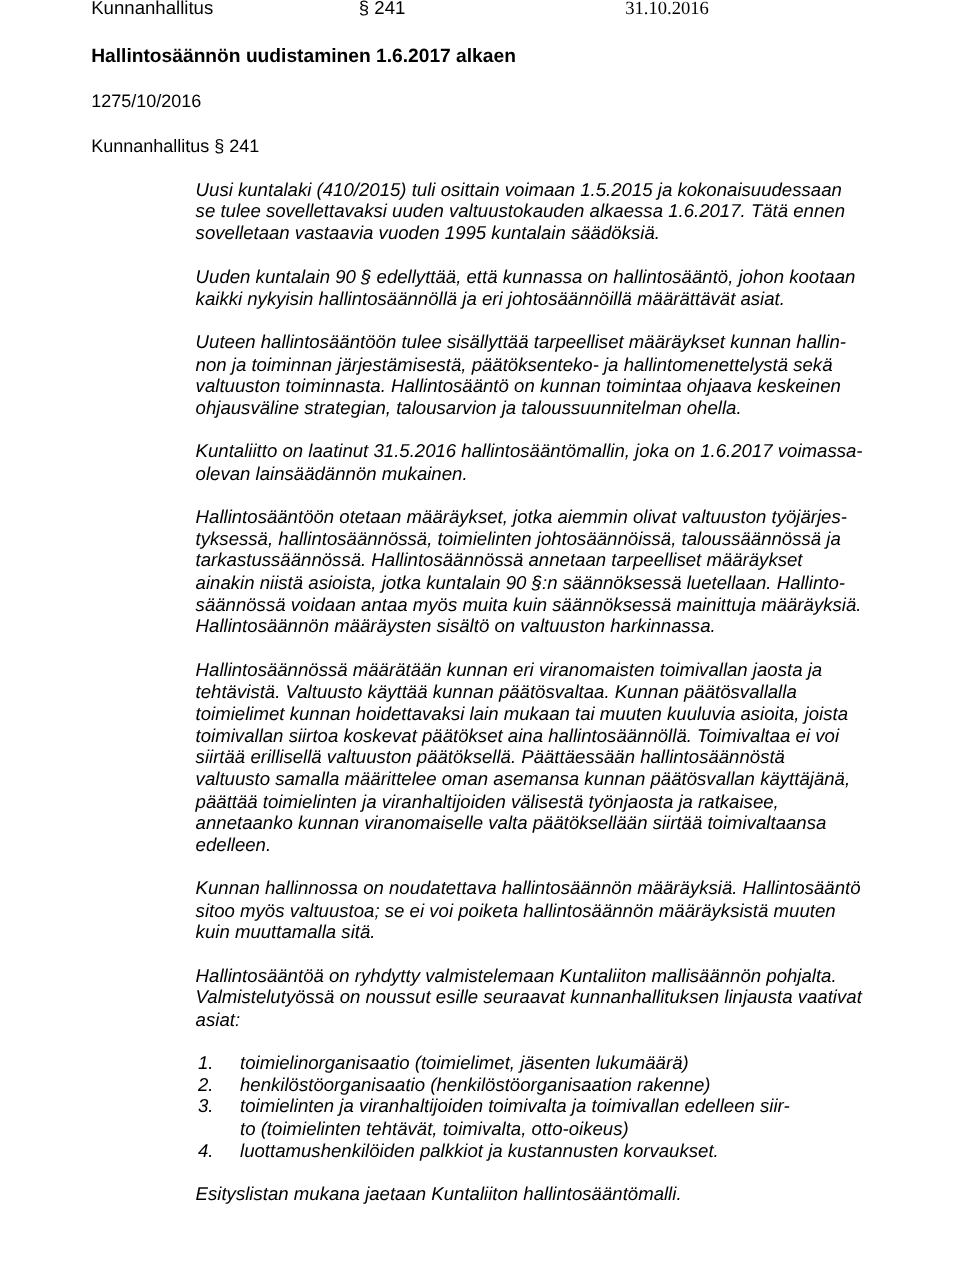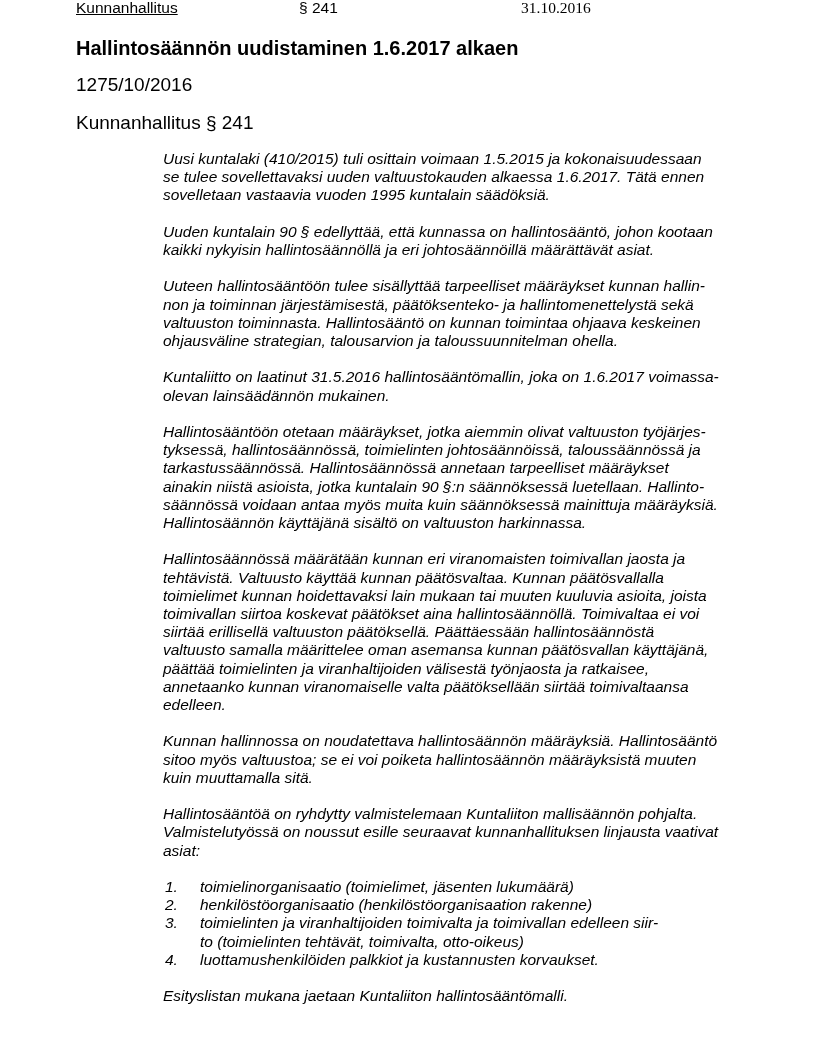--- a/index.html
+++ b/index.html
@@ -1,23 +1,23 @@
 <!DOCTYPE html>
 <html><head>
 <meta charset="utf-8">
 <style>
   html, body { margin: 0; padding: 0; background: #ffffff; }
   body { width: 816px; height: 1056px; position: relative; overflow: hidden;
          font-family: "Liberation Sans", sans-serif; color: #000; }
   .hdr { position: absolute; top: -1px; font-size: 15.5px; line-height: 18px; }
-  #h-org { left: 76px; text-decoration: underline; }
+  #h-org { left: 76px; }
   #h-sec { left: 299px; text-align: right; }
   #h-date { left: 521px; font-family: Liberation Serif, serif; }
-  .title { position: absolute; left: 76px; top: 37px; font-size: 20px; font-weight: bold; line-height: 22px; margin: 0; }
-  .meta { position: absolute; left: 76px; font-size: 19px; line-height: 18px; }
+  .title { position: absolute; left: 76px; top: 37px; font-size: 16px; font-weight: bold; line-height: 22px; margin: 0; }
+  .meta { position: absolute; left: 76px; font-size: 15px; line-height: 18px; }
   #docnum { top: 76px; }
   #section { top: 114px; }
   .body { position: absolute; left: 163px; top: 150px; width: 600px; font-size: 15.5px; line-height: 18.2px; font-style: italic; }
   .para { margin: 0 0 18.2px 0; }
   .line { display: block; white-space: nowrap; }
   .list { margin: 0 0 18.2px 0; padding: 0; list-style: none; }
   .list li { position: relative; padding-left: 37px; }
   .list .num { position: absolute; left: 2px; top: 0; }
 </style>
 </head>
@@ -53,21 +53,21 @@
       <p class="para">
         <span class="line">Kuntaliitto on laatinut 31.5.2016 hallintosääntömallin, joka on 1.6.2017 voimassa-</span>
         <span class="line">olevan lainsäädännön mukainen.</span>
       </p>
       <p class="para">
         <span class="line">Hallintosääntöön otetaan määräykset, jotka aiemmin olivat valtuuston työjärjes-</span>
         <span class="line">tyksessä, hallintosäännössä, toimielinten johtosäännöissä, taloussäännössä ja</span>
         <span class="line">tarkastussäännössä. Hallintosäännössä annetaan tarpeelliset määräykset</span>
         <span class="line">ainakin niistä asioista, jotka kuntalain 90 §:n säännöksessä luetellaan. Hallinto-</span>
         <span class="line">säännössä voidaan antaa myös muita kuin säännöksessä mainittuja määräyksiä.</span>
-        <span class="line">Hallintosäännön käyttäjänä sisältö on valtuuston harkinnassa.</span>
+        <span class="line">Hallintosäännön määräysten sisältö on valtuuston harkinnassa.</span>
       </p>
       <p class="para">
         <span class="line">Hallintosäännössä määrätään kunnan eri viranomaisten toimivallan jaosta ja</span>
         <span class="line">tehtävistä. Valtuusto käyttää kunnan päätösvaltaa. Kunnan päätösvallalla</span>
         <span class="line">toimielimet kunnan hoidettavaksi lain mukaan tai muuten kuuluvia asioita, joista</span>
         <span class="line">toimivallan siirtoa koskevat päätökset aina hallintosäännöllä. Toimivaltaa ei voi</span>
         <span class="line">siirtää erillisellä valtuuston päätöksellä. Päättäessään hallintosäännöstä</span>
         <span class="line">valtuusto samalla määrittelee oman asemansa kunnan päätösvallan käyttäjänä,</span>
         <span class="line">päättää toimielinten ja viranhaltijoiden välisestä työnjaosta ja ratkaisee,</span>
         <span class="line">annetaanko kunnan viranomaiselle valta päätöksellään siirtää toimivaltaansa</span>

